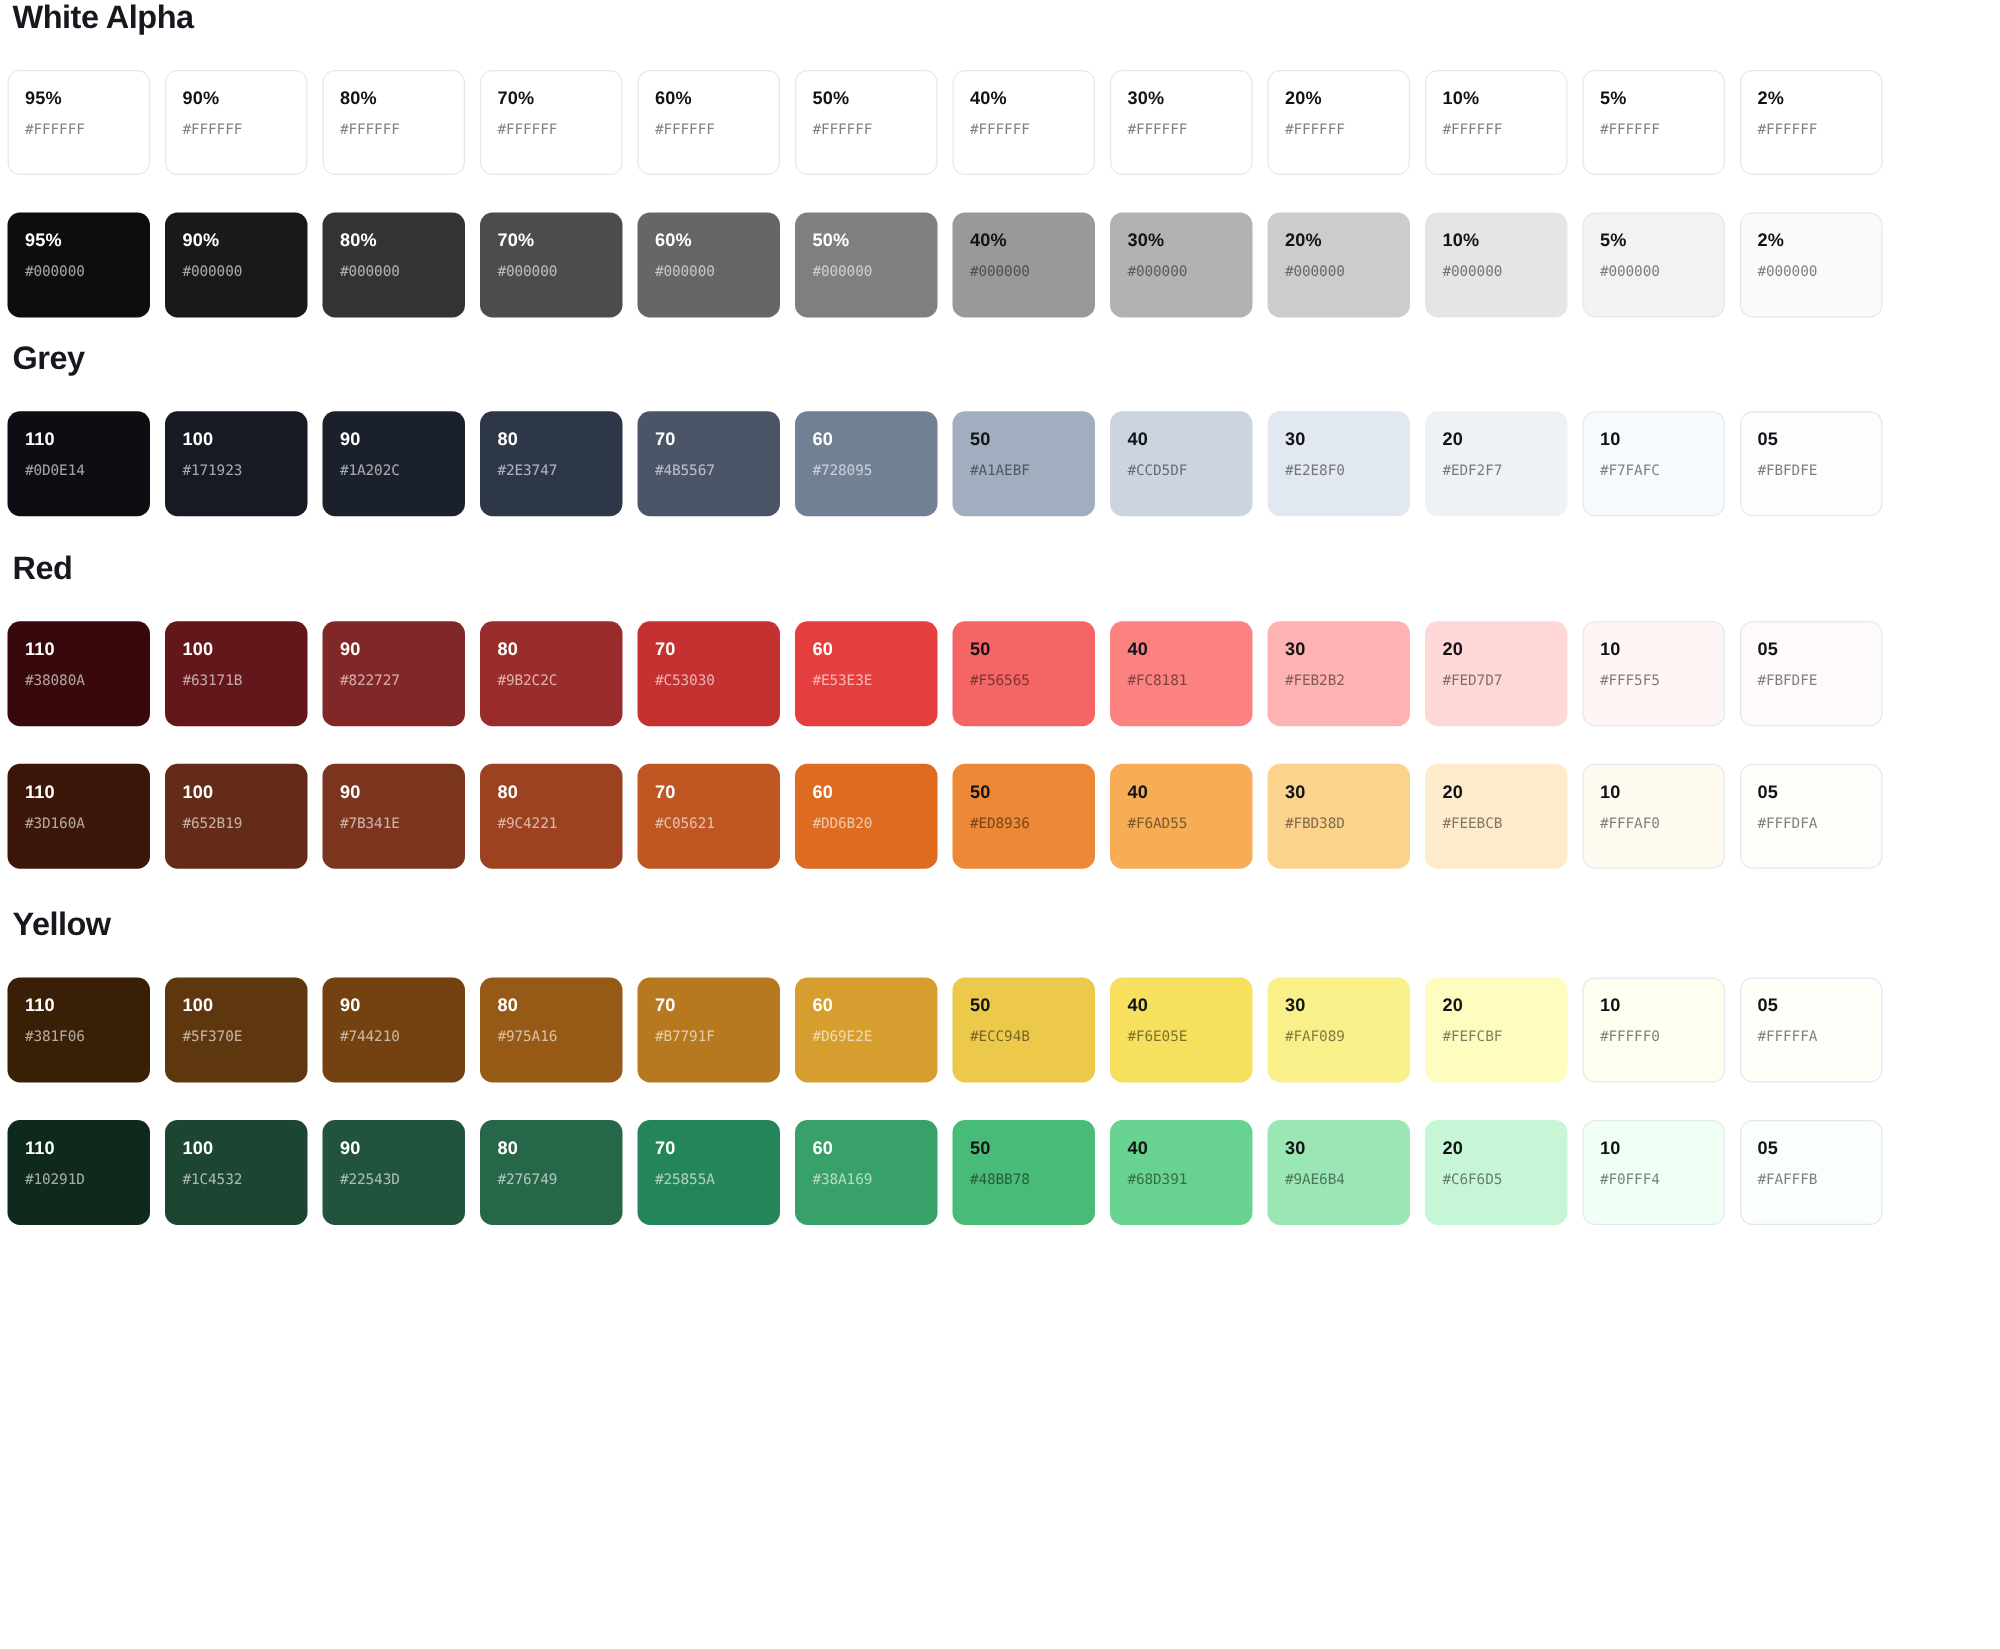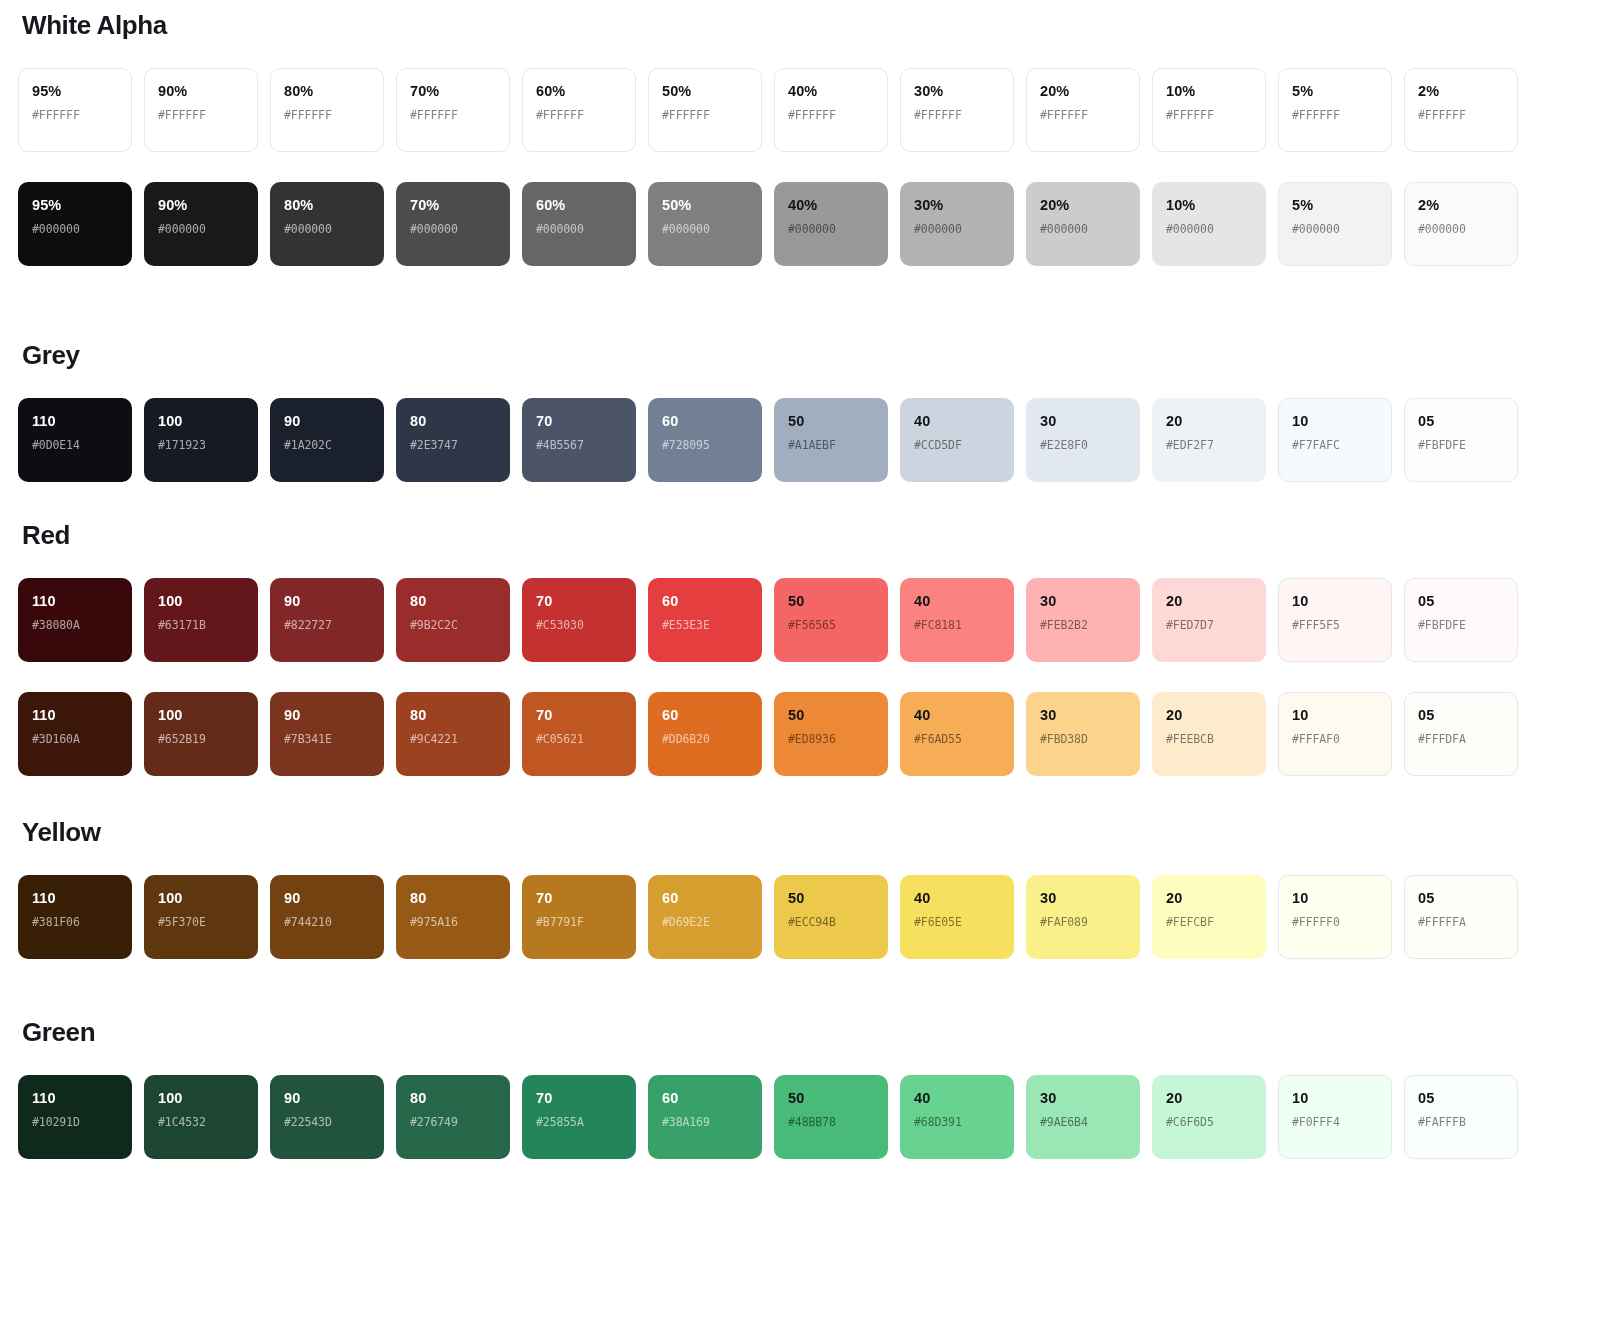--- a/index.html
+++ b/index.html
@@ -13,31 +13,31 @@
   body {
     width: 1600px;
     min-height: 1319px;
     overflow: hidden;
   }
   .page {
     width: 1600px;
     padding: 0 6px;
     overflow: hidden;
   }
-  .section { margin: 12px; }
+  .section { margin: 0; }
   .section-title {
     font-size: 26px;
     font-weight: bold;
     color: #16181d;
     letter-spacing: -0.4px;
     margin: 0;
     padding: 0 0 0 4px;
     line-height: 1;
   }
-  .s-grey    .section-title { padding-top: 64px; }
+  .s-grey    .section-title { padding-top: 19px; }
   .s-red     .section-title { padding-top: 28px; }
   .s-orange  .section-title { padding-top: 48px; }
   .s-yellow  .section-title { padding-top: 31px; }
   .s-green   .section-title { padding-top: 48px; }
 
   .swatch-row {
     display: flex;
     flex-wrap: nowrap;
     gap: 12px;
     margin-top: 30px;
@@ -395,21 +395,20 @@
           <div class="level">10</div>
           <div class="hex">#FFFFF0</div>
         </div>
         <div class="swatch alpha-bg txt-dark bordered" style="background-color: rgb(255, 255, 250);">
           <div class="level">05</div>
           <div class="hex">#FFFFFA</div>
         </div>
       </div>
     </div>
     <div class="section s-green">
-      <h2 class="section-title">Green</h2>
       <div class="swatch-row">
         <div class="swatch alpha-bg txt-light" style="background-color: rgb(16, 41, 29);">
           <div class="level">110</div>
           <div class="hex">#10291D</div>
         </div>
         <div class="swatch alpha-bg txt-light" style="background-color: rgb(28, 69, 50);">
           <div class="level">100</div>
           <div class="hex">#1C4532</div>
         </div>
         <div class="swatch alpha-bg txt-light" style="background-color: rgb(34, 84, 61);">

